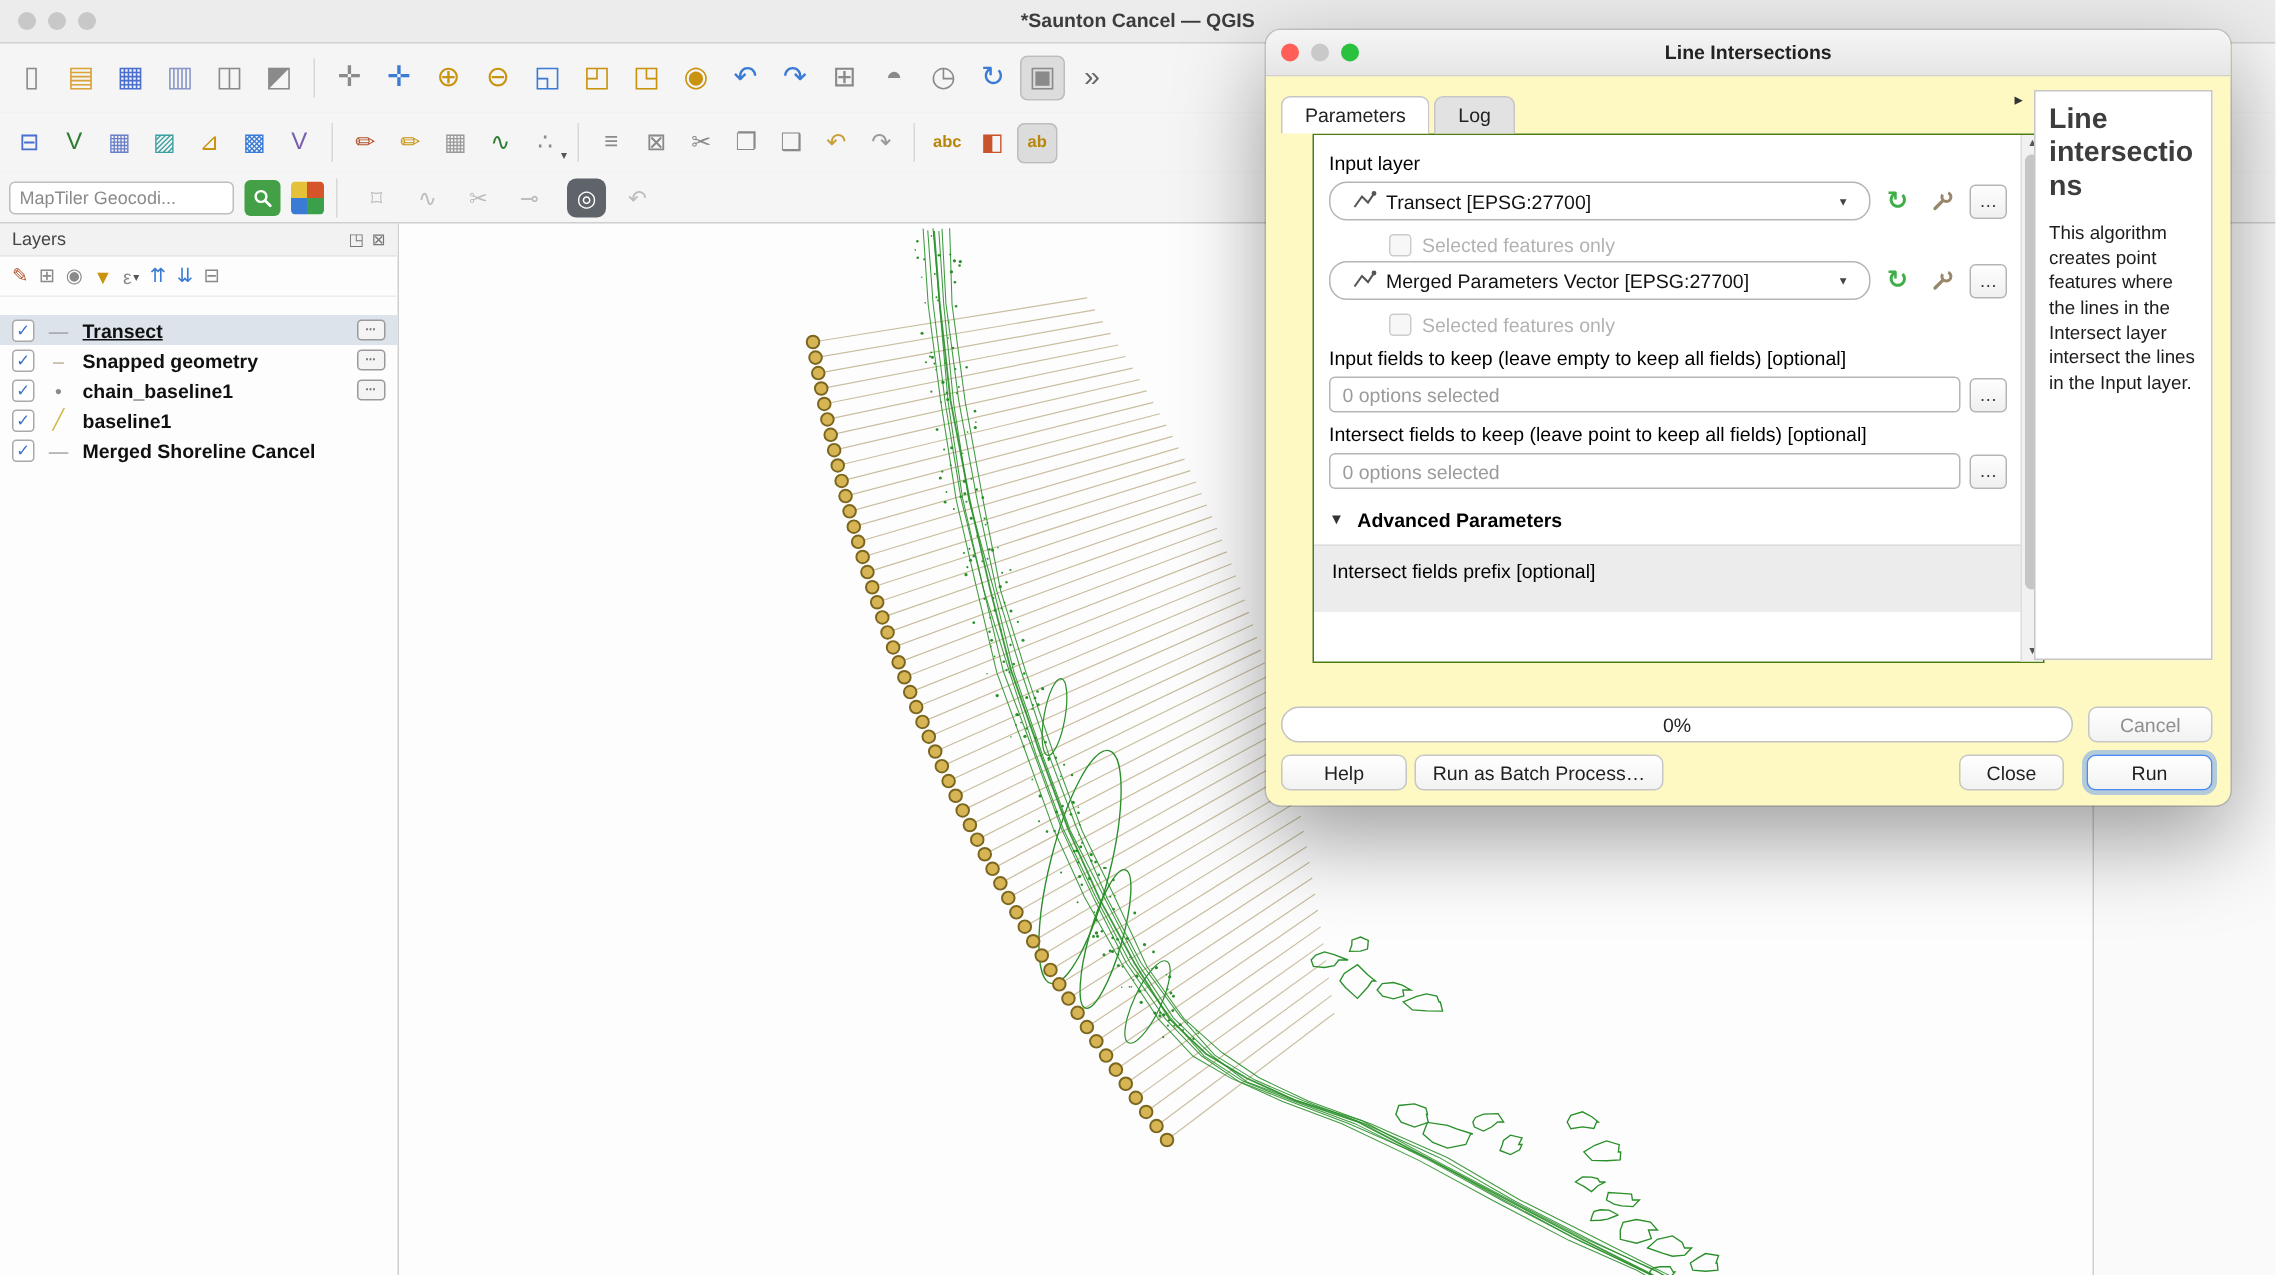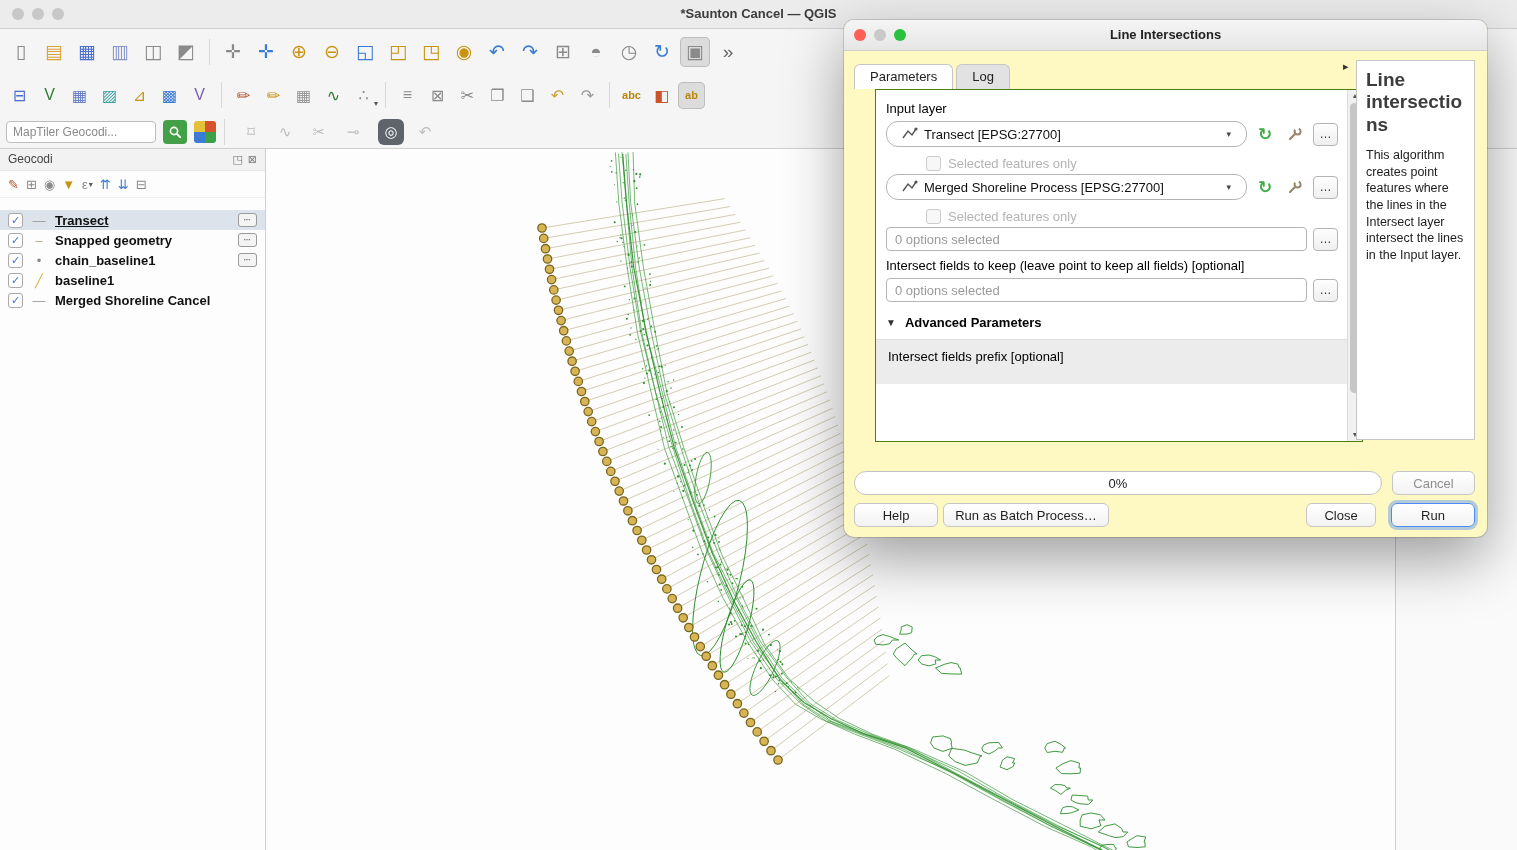--- a/index.html
+++ b/index.html
@@ -277,21 +277,21 @@
   <span class="dark-btn" style="margin-left:10px;">
     <span>◎</span>
   </span>
   <span class="tb-btn" style="margin-left:6px;">
     <span style="color:#bdbdbd;">↶</span>
   </span>
 </div>
 
 <div class="layers-panel">
   <div class="lp-header">
-    <span>Geocodi</span>
+    <span>Layers</span>
     <span class="lp-hicons" id="lp-hicons">
         <span>◳</span>
         <span>⊠</span>
       </span>
   </div>
   <div class="lp-toolbar" id="lp-toolbar">
       <span class="lp-tbtn">
         <span style="color: rgb(176, 82, 42);">✎</span>
       </span>
       <span class="lp-tbtn">
@@ -757,39 +757,40 @@
         <span class="dcb"></span>
         <span>Selected features only</span>
       </div>
 
       <div class="combo-row">
         <div class="combo">
           <svg width="16" height="14" viewBox="0 0 16 14">
             <path d="M1 11 L6 4 L10 8 L14 2" stroke="#555" stroke-width="1.4" fill="none"></path>
             <circle cx="14" cy="2" r="1.6" fill="#555"></circle>
           </svg>
-          <span>Merged Shoreline Process [EPSG:27700]</span>
+          <span>Merged Parameters Vector [EPSG:27700]</span>
           <span class="carr">▾</span>
         </div>
         <span class="icon-btn">
             <span class="iterate-glyph">↻</span>
           </span>
         <span class="icon-btn">
           <svg width="16" height="16" viewBox="0 0 16 16">
             <circle cx="10.6" cy="5.4" r="3" fill="none" stroke="#98876a" stroke-width="2" stroke-dasharray="11 4"></circle>
             <line x1="3" y1="13" x2="8.3" y2="7.7" stroke="#98876a" stroke-width="2.2" stroke-linecap="round"></line>
           </svg>
         </span>
         <span class="ellipsis-btn">…</span>
       </div>
       <div class="check-row disabled">
         <span class="dcb"></span>
         <span>Selected features only</span>
       </div>
 
+      <div class="f-label">Input fields to keep (leave empty to keep all fields) [optional]</div>
       <div class="input-row">
         <div class="text-input">
           <span>0 options selected</span>
         </div>
         <span class="ellipsis-btn">…</span>
       </div>
 
       <div class="f-label">Intersect fields to keep (leave point to keep all fields) [optional]</div>
       <div class="input-row">
         <div class="text-input">

